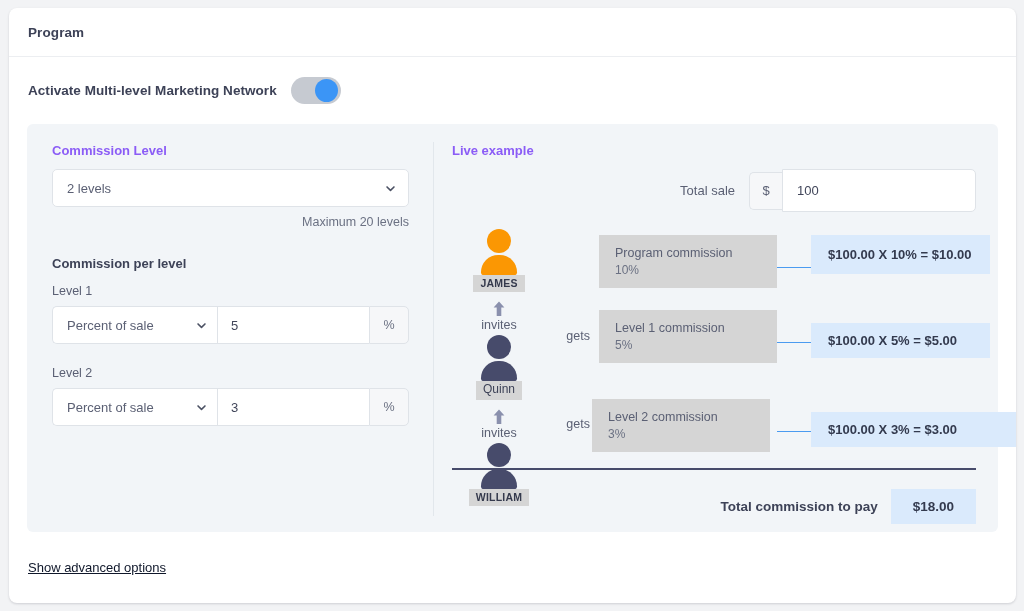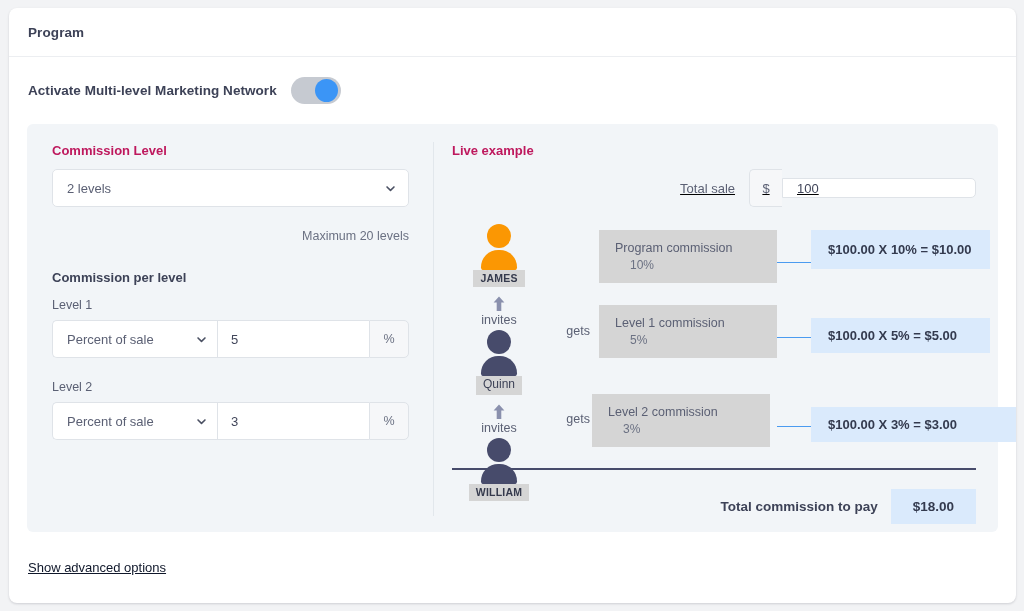--- a/index.html
+++ b/index.html
@@ -90,21 +90,21 @@
     flex: none;
   }
   .panel-right {
     flex: 1;
     padding: 19px 22px 0 18px;
     position: relative;
   }
   .section-label {
     font-size: 13px;
     font-weight: 700;
-    color: #be185d;
+    color: #8b5cf6;
     margin: 0 0 11px 0;
   }
   
   .field-select {
     width: 100%;
     height: 38px;
     background: #ffffff;
     border: 1px solid #dfe3e8;
     border-radius: 5px;
     display: flex;
@@ -118,21 +118,21 @@
   }
   .chev {
     width: 11px; height: 11px;
     flex: none;
     color: #4b5163;
   }
   .helper {
     text-align: right;
     font-size: 12.5px;
     color: #6b7183;
-    margin-top: 22px;
+    margin-top: 8px;
   }
   .per-level-title {
     font-size: 13px;
     font-weight: 700;
     color: #3d4257;
     margin: 27px 0 13px 0;
   }
   .level-label {
     font-size: 12.5px;
     color: #5b6074;
@@ -183,38 +183,37 @@
     font-size: 12.5px;
     color: #6b7183;
   }
   
   .total-sale-row {
     display: flex;
     align-items: center;
     justify-content: flex-end;
     gap: 0;
     margin-top: 2px;
-    text-decoration: underline;
   }
   .total-sale-label {
     font-size: 13px;
     color: #5b6074;
     margin-right: 14px;
   }
   .ts-prefix {
     width: 33px; height: 38px;
     background: #f6f7f9;
     border: 1px solid #dfe3e8;
     border-right: none;
     border-radius: 5px 0 0 5px;
     display: flex; align-items: center; justify-content: center;
     font-size: 13px; color: #5b6074;
   }
   .ts-input {
-    width: 194px; height: 20px;
+    width: 194px; height: 43px;
     background: #ffffff;
     border: 1px solid #dfe3e8;
     border-radius: 0 5px 5px 0;
     display: flex; align-items: center;
     padding-left: 14px;
     font-size: 13px; color: #41465a;
   }
   .diagram {
     position: relative;
     margin-top: 17px;
@@ -291,21 +290,20 @@
   }
   .gray-box .g-title {
     font-size: 12.5px;
     color: #5b6074;
     line-height: 18px;
   }
   .gray-box .g-sub {
     font-size: 12px;
     color: #6b7183;
     line-height: 17px;
-    margin-left: 15px;
   }
   .connector {
     position: absolute;
     height: 1px;
     background: #4b9bf0;
   }
   .blue-box {
     position: absolute;
     background: #daeafc;
     color: #333a4e;

